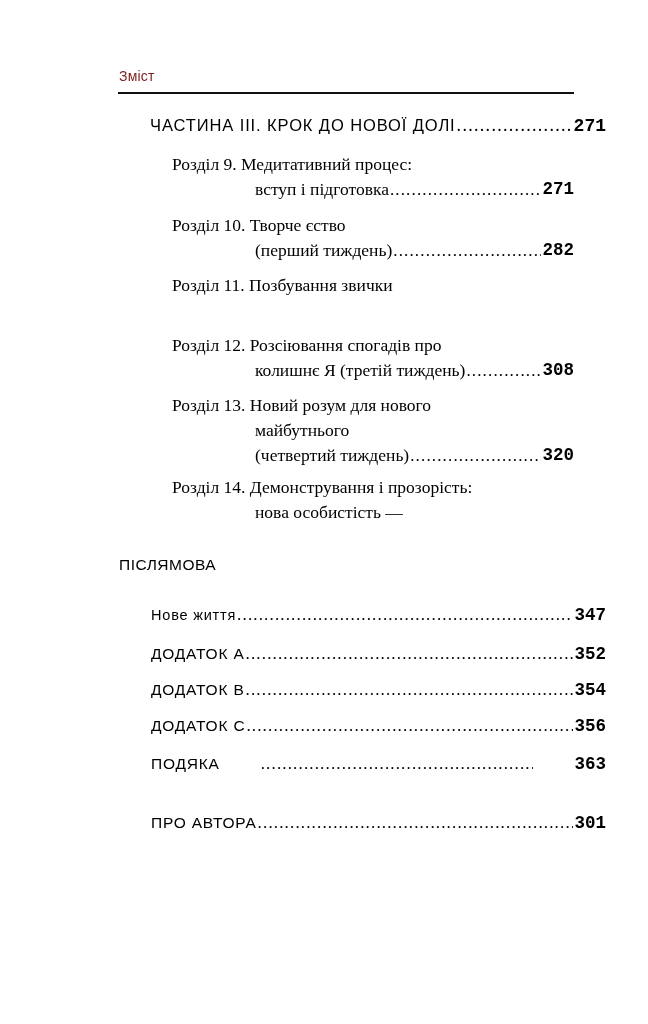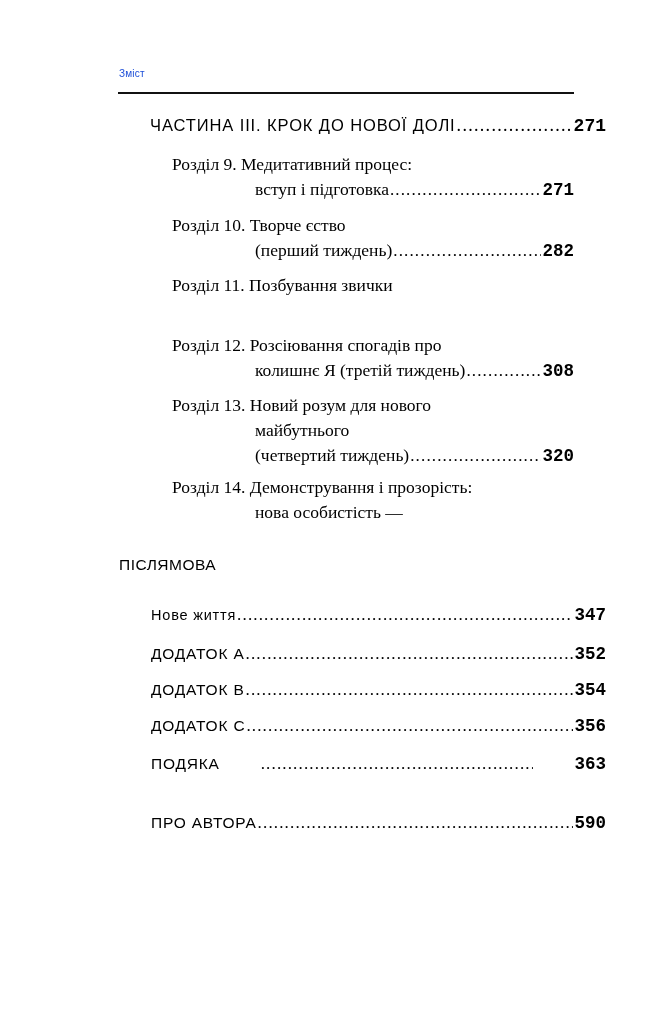--- a/index.html
+++ b/index.html
@@ -22,23 +22,23 @@
     width: 648px;
     height: 1024px;
   }
 
   
   .running-head {
     position: absolute;
     left: 119px;
     top: 68px;
     font-family: "Liberation Sans", sans-serif;
-    font-size: 10px;
+    font-size: 14px;
     letter-spacing: 0.2px;
-    color: #1d4ed8;
+    color: #7f1d1d;
   }
   .head-rule {
     position: absolute;
     left: 118px;
     top: 92px;
     width: 456px;
     height: 0;
     border-top: 2px solid #111111;
   }
 
@@ -104,20 +104,21 @@
     display: flex;
     align-items: baseline;
     white-space: nowrap;
     font-family: "Liberation Serif", serif;
     font-size: 17.5px;
     line-height: 25px;
     color: #000;
   }
   .chapter .cl.indent {
     padding-left: 83px;
+    align-items: center;
   }
   .chapter .txt { flex: 0 0 auto; }
   .chapter .leader::before {
     font-size: 17px;
     letter-spacing: 1.15px;
   }
 
   
   .back-row {
     left: 119px;
@@ -247,16 +248,16 @@
 
   <div class="toc-line back-row" style="top:754px;gap:40px;">
     <span class="back-label">ПОДЯКА</span>
     <span class="leader"></span>
     <span class="pageno">363</span>
   </div>
 
   <div class="toc-line back-row" style="top:813px;">
     <span class="back-label">ПРО АВТОРА</span>
     <span class="leader"></span>
-    <span class="pageno">590</span>
+    <span class="pageno">301</span>
   </div>
 
 </div>
 
 </body></html>

